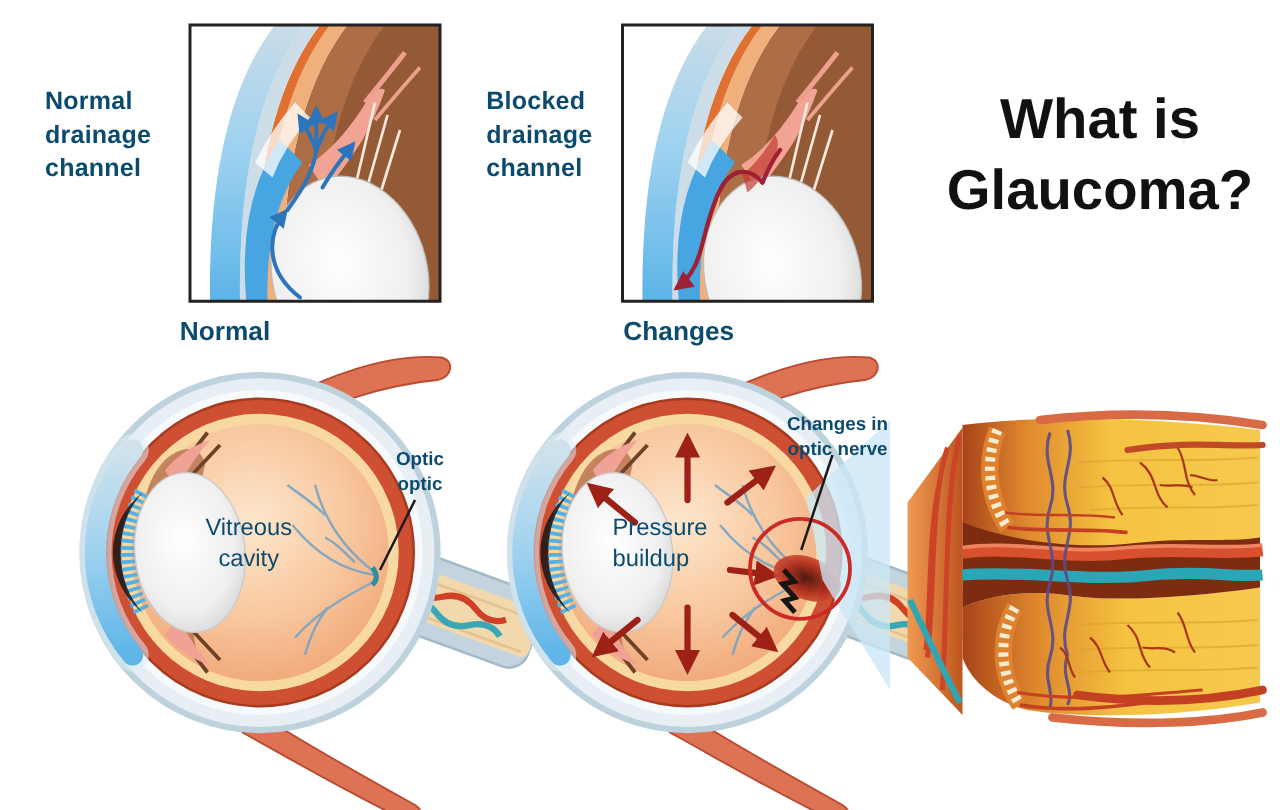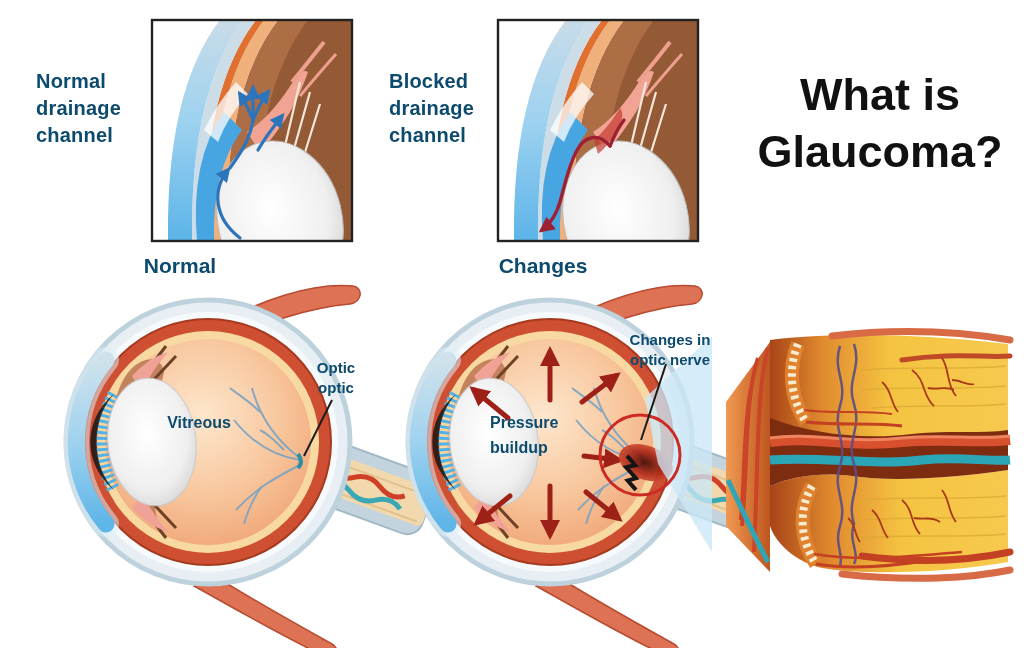--- a/index.html
+++ b/index.html
@@ -4,21 +4,21 @@
 <style>
   html,body{margin:0;padding:0;background:#fff;}
   #stage{position:relative;width:1024px;height:648px;background:#ffffff;overflow:hidden;
          font-family:"Liberation Sans",sans-serif;color:#1a1a1a;}
   svg.art{position:absolute;left:0;top:0;width:1024px;height:648px;}
   .lbl{position:absolute;z-index:5;color:#0c4a6e;}
   .lbl span{display:block;}
   .caption{font-size:20px;font-weight:600;line-height:27px;letter-spacing:.2px;}
   .title{left:726px;top:66px;width:308px;text-align:center;font-size:45px;font-weight:600;line-height:57px;color:#111;}
   .eye-title{font-size:21px;font-weight:600;text-align:center;}
-  .inner-lbl{font-size:16px;font-weight:700;line-height:25px;}
+  .inner-lbl{font-size:19px;font-weight:400;line-height:25px;}
   .small-lbl{font-size:15px;font-weight:600;line-height:20px;text-align:center;}
 </style>
 </head>
 <body>
 
 <div id="stage">
 
 <svg class="art" viewBox="0 0 1024 648">
   <defs>
     <clipPath id="insetClip">
@@ -263,20 +263,21 @@
 <div class="lbl eye-title" style="left:115px;top:254px;width:130px;">
   <span>Normal</span>
 </div>
 
 <div class="lbl eye-title" style="left:478px;top:254px;width:130px;">
   <span>Changes</span>
 </div>
 
 <div class="lbl inner-lbl" style="left:134px;top:410px;width:130px;text-align:center;">
   <span>Vitreous</span>
+  <span>cavity</span>
 </div>
 
 <div class="lbl small-lbl" style="left:300px;top:358px;width:72px;">
   <span>Optic</span>
   <span>optic</span>
 </div>
 
 <div class="lbl inner-lbl" style="left:490px;top:410px;text-align:left;">
   <span>Pressure</span>
   <span>buildup</span>

